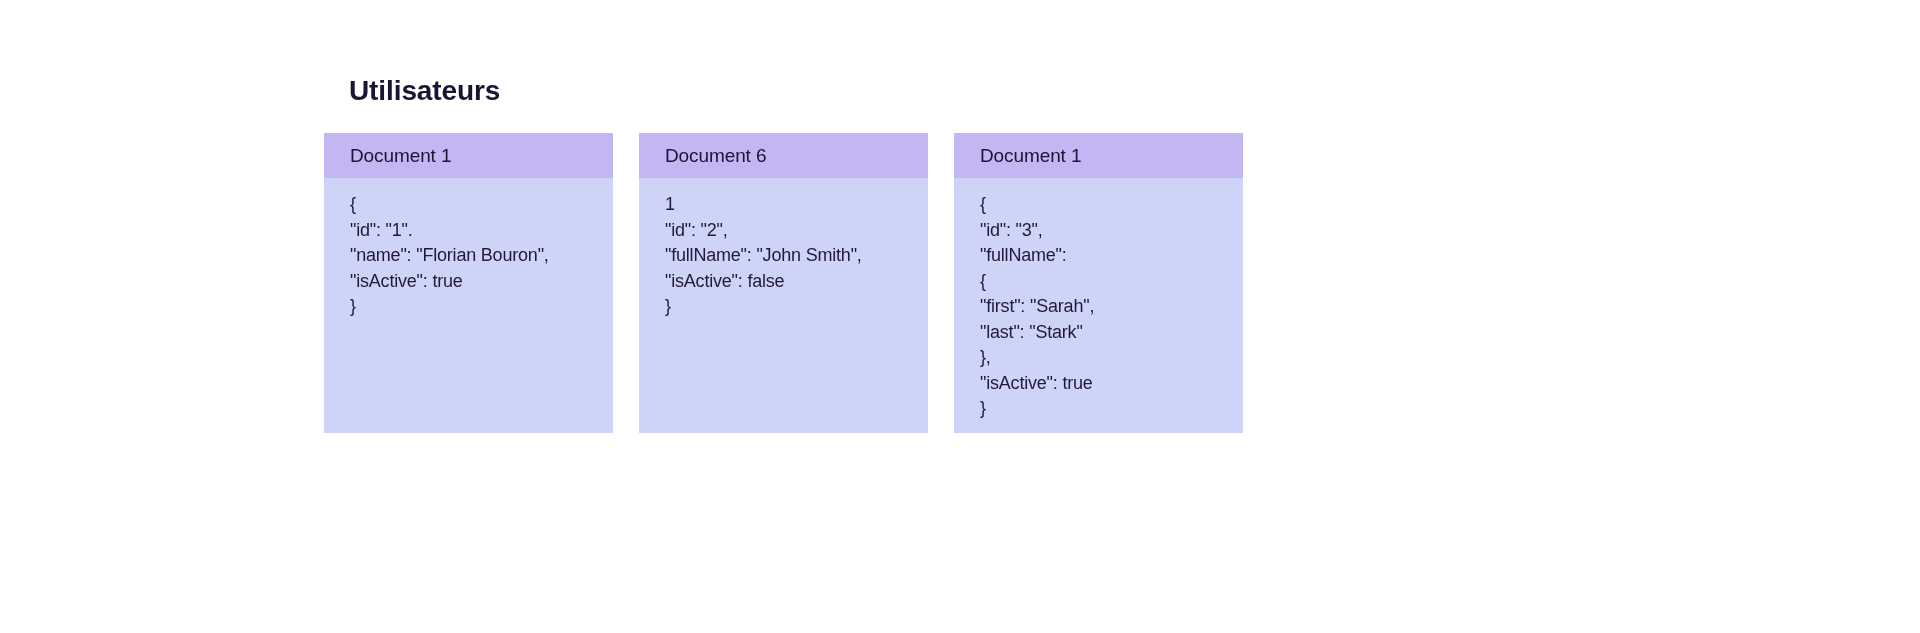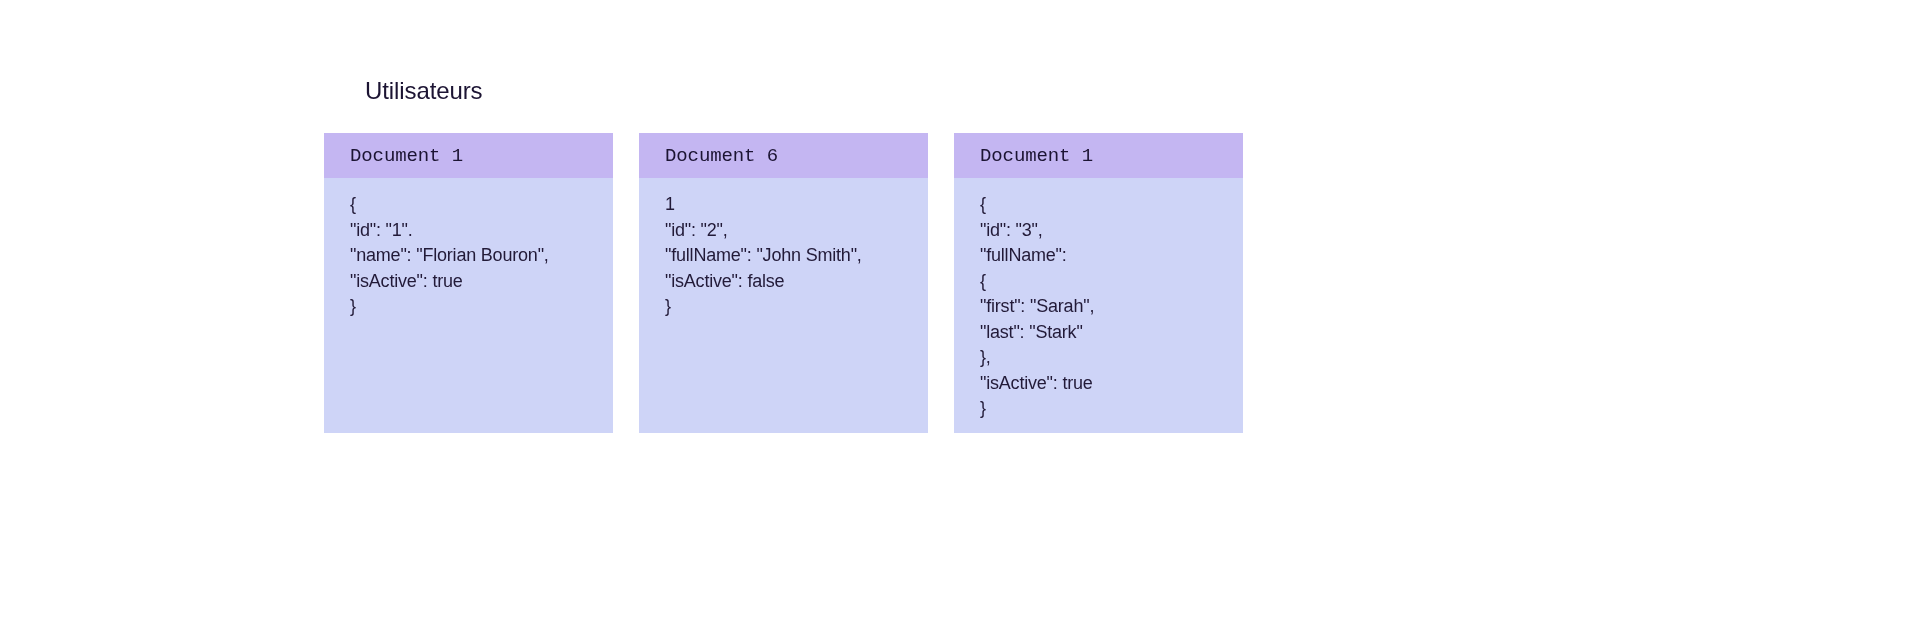--- a/index.html
+++ b/index.html
@@ -22,27 +22,26 @@
     top: 0;
     width: 1920px;
     height: 633px;
     background: #ffffff;
   }
 
   .section-title {
     position: absolute;
     left: 349px;
     top: 77px;
-    font-size: 24px;
-    font-weight: 400;
+    font-size: 28px;
+    font-weight: 700;
     color: #1c1433;
     letter-spacing: -0.1px;
     line-height: 28px;
     white-space: nowrap;
-    margin-left: 16px;
   }
 
   .cards {
     position: absolute;
     left: 324px;
     top: 133px;
     display: flex;
     flex-direction: row;
     align-items: flex-start;
     gap: 26px;
@@ -55,21 +54,20 @@
     flex-direction: column;
     overflow: hidden;
   }
 
   .card-header {
     background: #c4b6f2;
     height: 45px;
     display: flex;
     align-items: center;
     padding: 0 0 0 26px;
-    font-family: Liberation Mono, monospace;
   }
 
   .card-header-title {
     font-size: 19px;
     font-weight: 400;
     color: #1c1433;
     letter-spacing: -0.1px;
     line-height: 26px;
     white-space: nowrap;
   }

